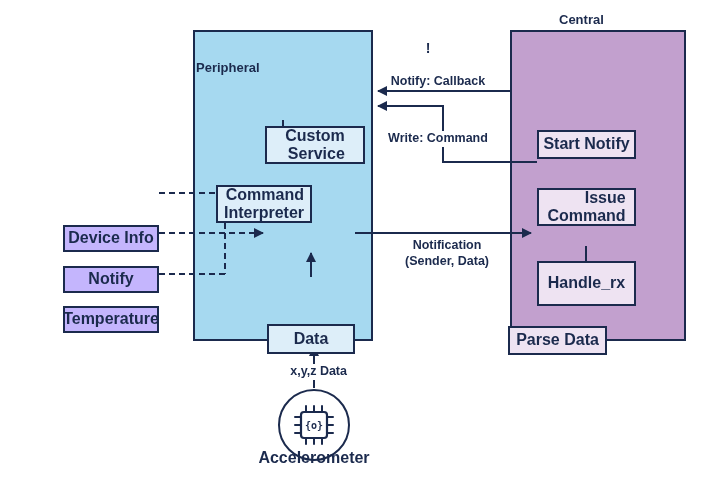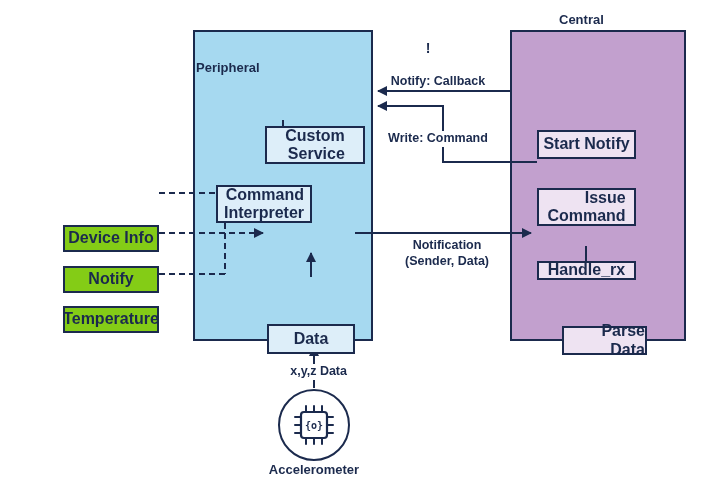--- a/index.html
+++ b/index.html
@@ -42,21 +42,21 @@
     font-weight: bold;
     font-size: 16px;
     line-height: 1.15;
     white-space: pre-line;
     z-index: 3;
     color: #1b2a4d;
     margin-top: 45px;
   }
   .p-node { background: #ddeef9; }
   .c-node { background: #eee3f2; }
-  .s-node { background: #84cc16; }
+  .s-node { background: #c4b5fd; }
   .edge-label {
     position: absolute;
     font-weight: bold;
     font-size: 12.5px;
     text-align: center;
     line-height: 1.25;
     white-space: pre-line;
     color: #1b2a4d;
     z-index: 4;
   }
@@ -122,22 +122,22 @@
 Interpreter</div>
   <div class="node p-node" style="left:267px; top:279px; width:88px; height:30px;">Data</div>
 
   <div class="node s-node" style="left:63px; top:180px; width:96px; height:27px;">Device Info</div>
   <div class="node s-node" style="left:63px; top:221px; width:96px; height:27px;">Notify</div>
   <div class="node s-node" style="left:63px; top:261px; width:96px; height:27px;">Temperature</div>
 
   <div class="node c-node" style="left:537px; top:85px; width:99px; height:29px;">Start Notify</div>
   <div class="node c-node" style="left:537px; top:143px; width:99px; height:38px;">Issue
 Command</div>
-  <div class="node c-node" style="left:537px; top:216px; width:99px; height:19px;">Handle_rx</div>
-  <div class="node c-node" style="left:562px; top:281px; width:85px; height:29px;">Parse Data</div>
+  <div class="node c-node" style="left:537px; top:216px; width:99px; height:45px;">Handle_rx</div>
+  <div class="node c-node" style="left:508px; top:281px; width:99px; height:29px;">Parse Data</div>
 
   <div class="edge-label" style="left:420px; top:40px; width:16px; font-size:14px;">!</div>
   <div class="edge-label" style="left:379px; top:62px; width:118px;margin-top:12px;">Notify: Callback</div>
   <div class="edge-label bg-white" style="left:381px; top:124px; width:114px;margin-top:7px;">Write: Command</div>
   <div class="edge-label" style="left:383px; top:238px; width:128px;">Notification
 (Sender, Data)</div>
   <div class="edge-label bg-white" style="left:277px; top:364px; width:72px;text-align:right;">x,y,z Data</div>
 
   <div class="accel-circle">
     <svg width="48" height="48" viewBox="0 0 48 48">
@@ -154,15 +154,15 @@
         <line x1="5" y1="16" x2="10" y2="16"></line>
           <line x1="5" y1="24" x2="10" y2="24"></line>
           <line x1="5" y1="32" x2="10" y2="32"></line>
         <line x1="38" y1="16" x2="43" y2="16"></line>
           <line x1="38" y1="24" x2="43" y2="24"></line>
           <line x1="38" y1="32" x2="43" y2="32"></line>
       </g>
       <text x="24" y="28" text-anchor="middle" font-size="10" fill="#1b2a4d" class="chip-glyph">{o}</text>
     </svg>
   </div>
-  <div class="edge-label" style="left:243px; top:462px; width:142px; font-size:13px;">Accelerometer</div>
+  <div class="edge-label" style="left:243px; top:448px; width:142px; font-size:16px;">Accelerometer</div>
 
 </div>
 
 </body></html>

